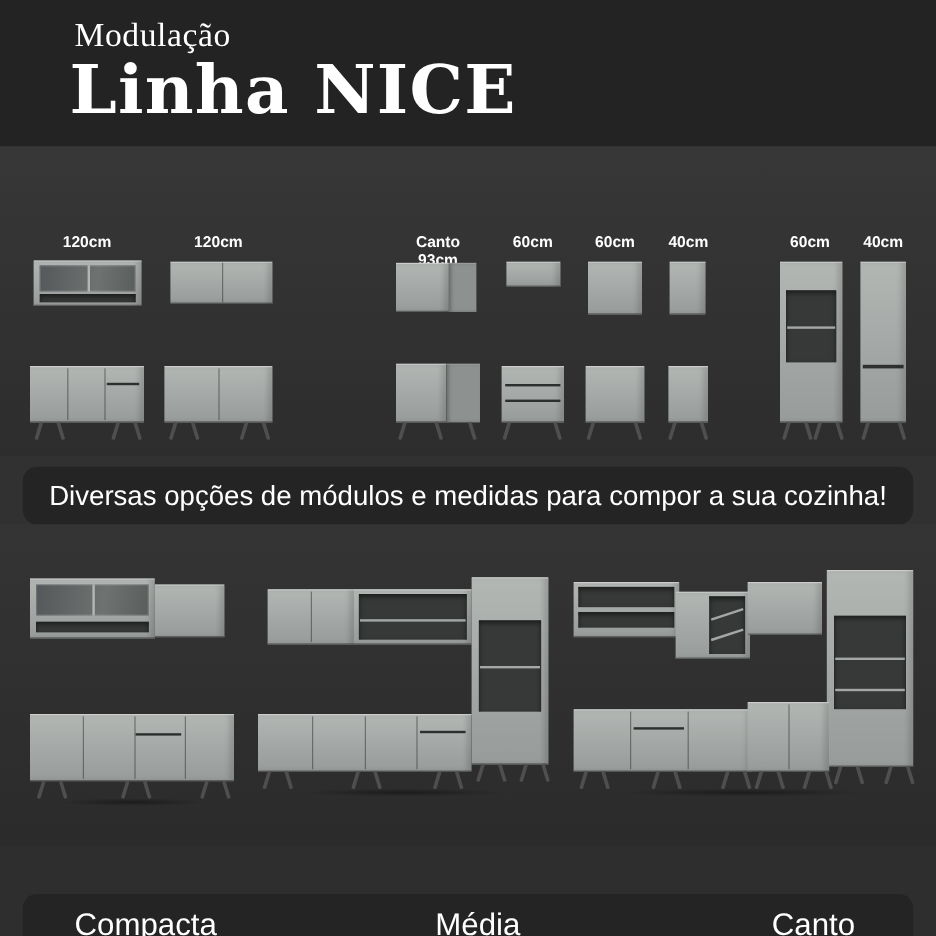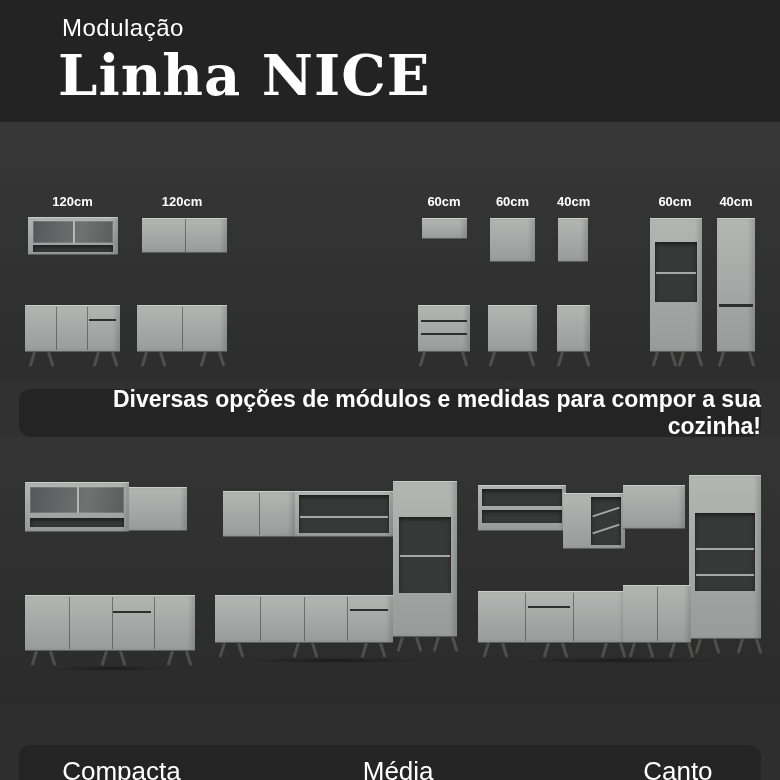--- a/index.html
+++ b/index.html
@@ -1,32 +1,32 @@
 <!DOCTYPE html>
 <html><head>
 <meta charset="utf-8">
 <style>
   html,body{margin:0;padding:0;background:#1a1a1a;}
   .canvas{position:relative;width:780px;height:780px;overflow:hidden;
           font-family:"Liberation Sans",sans-serif;color:#ffffff;background:#313131;}
   
   .hdr{position:absolute;top:0;left:0;width:780px;height:122px;background:#232323;}
-  .eyebrow{position:absolute;left:62px;top:14px;font-size:24px;font-weight:400;letter-spacing:.5px;}
+  .eyebrow{position:absolute;left:62px;top:14px;font-size:28px;font-weight:400;letter-spacing:.5px;font-family:Liberation Serif, serif;}
   .title{position:absolute;left:58px;top:42px;font-size:56px;font-weight:700;
          font-family:"DejaVu Serif",serif;letter-spacing:1px;}
   
   .modules{position:absolute;top:122px;left:0;width:780px;height:258px;
            background:linear-gradient(180deg,#373737,#2d2d2d);}
   .kitchens{position:absolute;top:437px;left:0;width:780px;height:268px;
             background:linear-gradient(180deg,#343434,#2b2b2b);}
   .footerbg{position:absolute;top:705px;left:0;width:780px;height:75px;background:#2e2e2e;}
   
   .band{position:absolute;left:19px;width:742px;background:#242424;border-radius:12px;}
   .band.banner{top:389px;height:48px;display:flex;align-items:center;justify-content:center;}
-  .band.banner span{font-size:23px;font-weight:700;text-align:right;}
+  .band.banner span{font-size:23px;font-weight:400;text-align:right;}
   .band.bottom{top:745px;height:52px;}
   .band.bottom span{position:absolute;top:50%;transform:translate(-50%,-50%);font-size:26px;}
   
   .mgroup{position:absolute;top:72px;height:178px;}
   .mlabel{position:absolute;top:0;left:0;right:0;text-align:center;font-size:13px;font-weight:700;}
   
   .kgroup{position:absolute;}
   
   .cab{position:absolute;background:linear-gradient(180deg,#b3b7b4 0%,#a3a7a5 55%,#979b99 100%);
        box-shadow:inset 0 1px 0 rgba(255,255,255,.4),inset -4px 0 4px rgba(0,0,0,.14),inset 0 -1px 0 rgba(0,0,0,.35);}
@@ -83,20 +83,30 @@
       <div class="cab" style="left:0;top:111px;width:90px;height:47px;">
         <div class="vline" style="left:50%;"></div>
       </div>
       <div class="leg lgl" style="left:8px;top:158px;"></div>
       <div class="leg lgr" style="left:22px;top:158px;"></div>
       <div class="leg lgl" style="left:67px;top:158px;"></div>
       <div class="leg lgr" style="left:81px;top:158px;"></div>
     </div>
 
 
+    <div class="mgroup" style="left:330px;width:70px;">
+      <div class="mlabel">Canto 93cm</div>
+      <div class="cab" style="left:0;top:25px;width:44px;height:41px;"></div>
+      <div class="side" style="left:44px;top:25px;width:23px;height:41px;"></div>
+      <div class="cab" style="left:0;top:109px;width:42px;height:49px;"></div>
+      <div class="side" style="left:42px;top:109px;width:28px;height:49px;"></div>
+      <div class="leg lgl" style="left:6px;top:158px;"></div>
+      <div class="leg lgr" style="left:32px;top:158px;"></div>
+      <div class="leg lgr" style="left:60px;top:158px;"></div>
+    </div>
 
     <div class="mgroup" style="left:418px;width:52px;">
       <div class="mlabel">60cm</div>
       <div class="cab" style="left:4px;top:24px;width:45px;height:21px;"></div>
       <div class="cab" style="left:0;top:111px;width:52px;height:47px;">
         <div class="hline" style="left:5%;right:5%;top:31%;"></div>
         <div class="hline" style="left:5%;right:5%;top:60%;"></div>
       </div>
       <div class="leg lgl" style="left:5px;top:158px;"></div>
       <div class="leg lgr" style="left:43px;top:158px;"></div>

